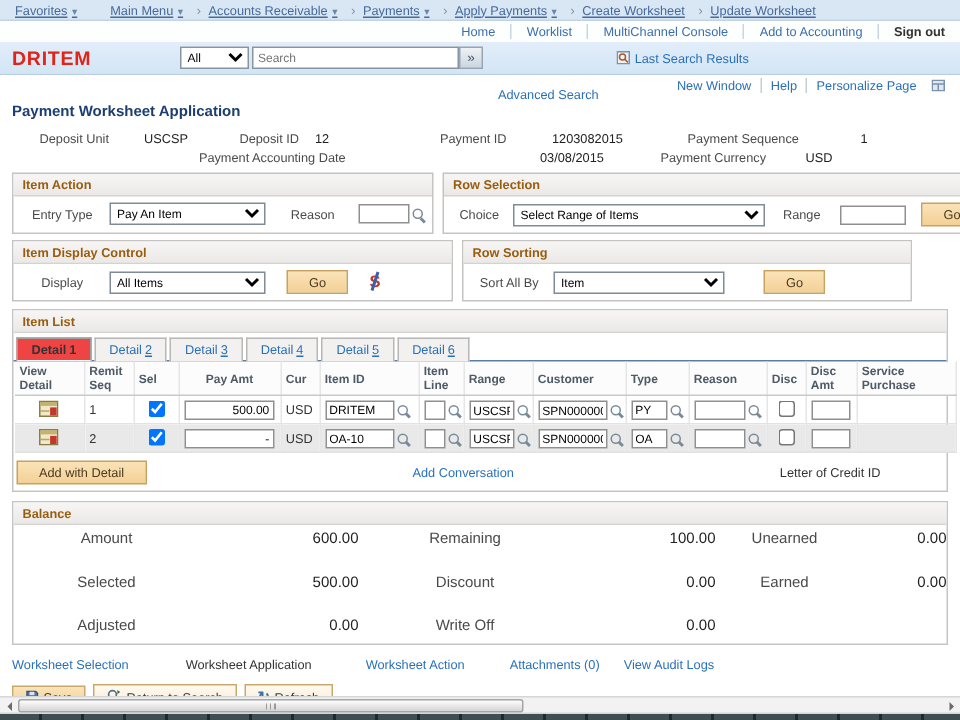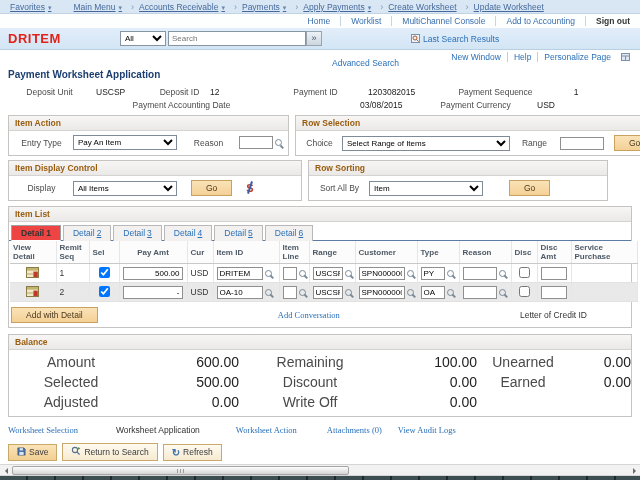--- a/index.html
+++ b/index.html
@@ -87,27 +87,27 @@
   .il-t td { font-size:8.5px; padding:2px 3px; border-right:1px solid #e6e6e6;
              border-bottom:1px solid #e2e2e2; height:19px; vertical-align:middle;
              white-space:nowrap; overflow:hidden; }
   .il-t tr.alt td { background:#e9e9e9; }
   .cellflex { display:flex; align-items:center; }
   .amt { text-align:right; }
   .cb { width:11px; height:11px; }
 
   .addrow { display:flex; align-items:center; margin:5px 2px 4px 2px; font-size:8.5px; }
   .addrow .grow { flex:1; }
-  .link { color:#2a70b8; text-decoration:none; cursor:pointer;font-family:Liberation Serif, serif; }
+  .link { color:#2a70b8; text-decoration:none; cursor:pointer; }
   .loc { color:#333; margin-right:42px; }
 
   
   .bal { margin:6px 8px 0 8px; }
   .bal-grid { display:grid; grid-template-columns:112px 112px 142px 96px 92px 62px;
-              font-size:14px; row-gap:4px; padding:4px 6px 6px 6px; }
+              font-size:10px; row-gap:18px; padding:4px 6px 6px 6px; }
   .bal-grid .lb { padding-right:0; }
   .bal-grid .num { text-align:right; color:#222; }
 
   
   .sheetlinks { display:flex; align-items:center; margin:8px 8px 0 8px; font-size:8.5px; }
   .sheetlinks .cur-page { color:#333; }
   .toolbar { display:flex; align-items:center; gap:5px; margin:8px 8px 0 8px; }
   .tbtn { display:inline-flex; align-items:center; gap:3px; font-size:8.5px; color:#3b3b3b;
           padding:2px 8px; border:1px solid #c9a96a; cursor:pointer;
           background:linear-gradient(#fffaf0,#f6ead0); }

